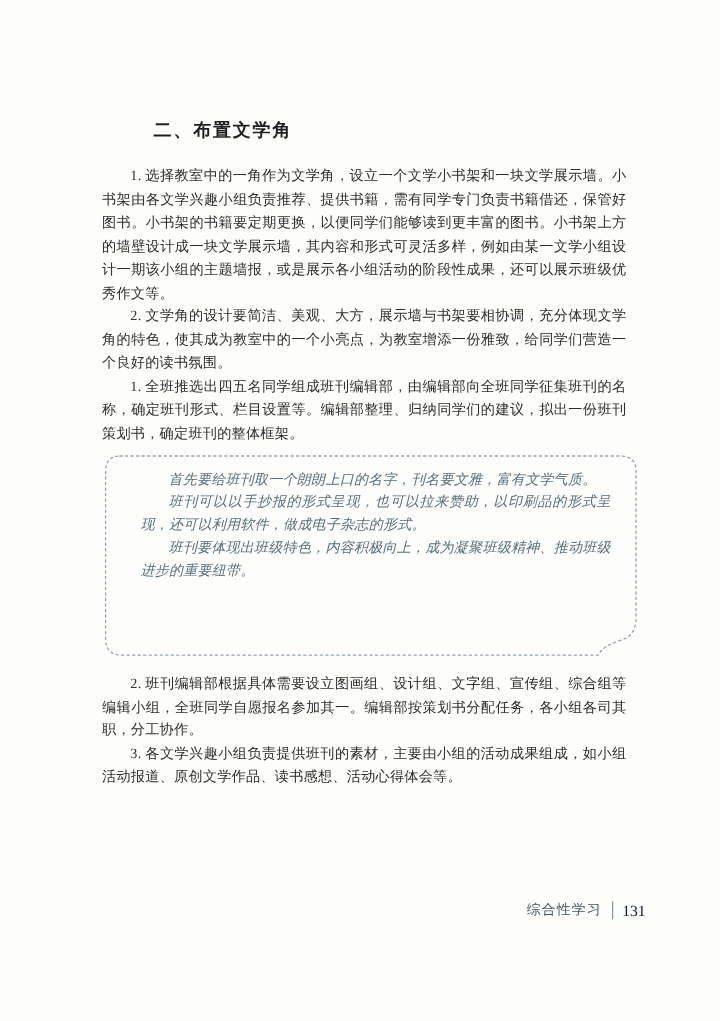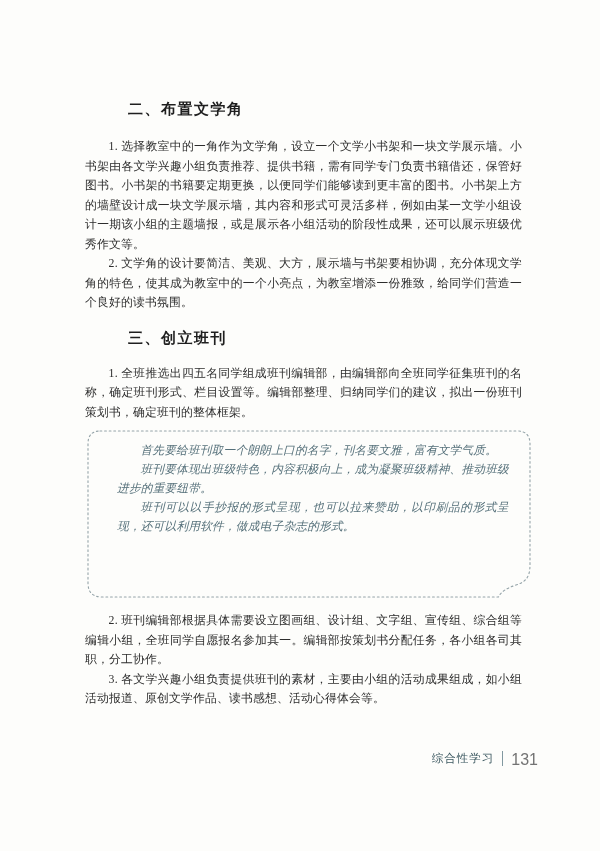--- a/index.html
+++ b/index.html
@@ -84,52 +84,51 @@
     font-size: 11.5px;
     color: #3c5860;
     letter-spacing: 1px;
   }
   .footer-divider {
     width: 1px;
     height: 15px;
     background: #8198a0;
   }
   .footer-page-number {
-    font-size: 16px;
-    color: #737373;
-    font-family: Liberation Sans, sans-serif;
+    font-size: 13px;
+    color: #0f172a;
+    font-family: Liberation Serif, serif;
   }
 </style>
 </head>
 <body>
 
 <div class="page">
   <div class="content">
 
     <h2 class="section-heading">二、布置文学角</h2>
 
     <p class="body-para">1. 选择教室中的一角作为文学角，设立一个文学小书架和一块文学展示墙。小书架由各文学兴趣小组负责推荐、提供书籍，需有同学专门负责书籍借还，保管好图书。小书架的书籍要定期更换，以便同学们能够读到更丰富的图书。小书架上方的墙壁设计成一块文学展示墙，其内容和形式可灵活多样，例如由某一文学小组设计一期该小组的主题墙报，或是展示各小组活动的阶段性成果，还可以展示班级优秀作文等。</p>
 
     <p class="body-para">2. 文学角的设计要简洁、美观、大方，展示墙与书架要相协调，充分体现文学角的特色，使其成为教室中的一个小亮点，为教室增添一份雅致，给同学们营造一个良好的读书氛围。</p>
 
-    <h2 class="section-heading second">三、创立班刊</h2>
 
     <p class="body-para">1. 全班推选出四五名同学组成班刊编辑部，由编辑部向全班同学征集班刊的名称，确定班刊形式、栏目设置等。编辑部整理、归纳同学们的建议，拟出一份班刊策划书，确定班刊的整体框架。</p>
 
     <div class="bubble">
       <svg class="bubble-border-svg" viewBox="0 0 444 168" preserveAspectRatio="none">
         <path d="M 13 1 H 430 Q 443 1 443 14 V 135
                  C 443 148 438 152 429 155
                  C 419.5 158.2 413.8 161.8 411.5 167
                  H 15 Q 1 167 1 153 V 14 Q 1 1 13 1 Z" fill="none" stroke="#95a4a9" stroke-width="1.1" stroke-dasharray="1.8 2.8" stroke-linecap="round"></path>
       </svg>
       <div class="bubble-inner">
         <p class="bubble-para">首先要给班刊取一个朗朗上口的名字，刊名要文雅，富有文学气质。</p>
+        <p class="bubble-para">班刊可以以手抄报的形式呈现，也可以拉来赞助，以印刷品的形式呈现，还可以利用软件，做成电子杂志的形式。</p>
         <p class="bubble-para">班刊要体现出班级特色，内容积极向上，成为凝聚班级精神、推动班级进步的重要纽带。</p>
-        <p class="bubble-para">班刊可以以手抄报的形式呈现，也可以拉来赞助，以印刷品的形式呈现，还可以利用软件，做成电子杂志的形式。</p>
       </div>
     </div>
 
     <p class="body-para after-bubble">2. 班刊编辑部根据具体需要设立图画组、设计组、文字组、宣传组、综合组等编辑小组，全班同学自愿报名参加其一。编辑部按策划书分配任务，各小组各司其职，分工协作。</p>
 
     <p class="body-para">3. 各文学兴趣小组负责提供班刊的素材，主要由小组的活动成果组成，如小组活动报道、原创文学作品、读书感想、活动心得体会等。</p>
 
   </div>
 
   <div class="page-footer">

